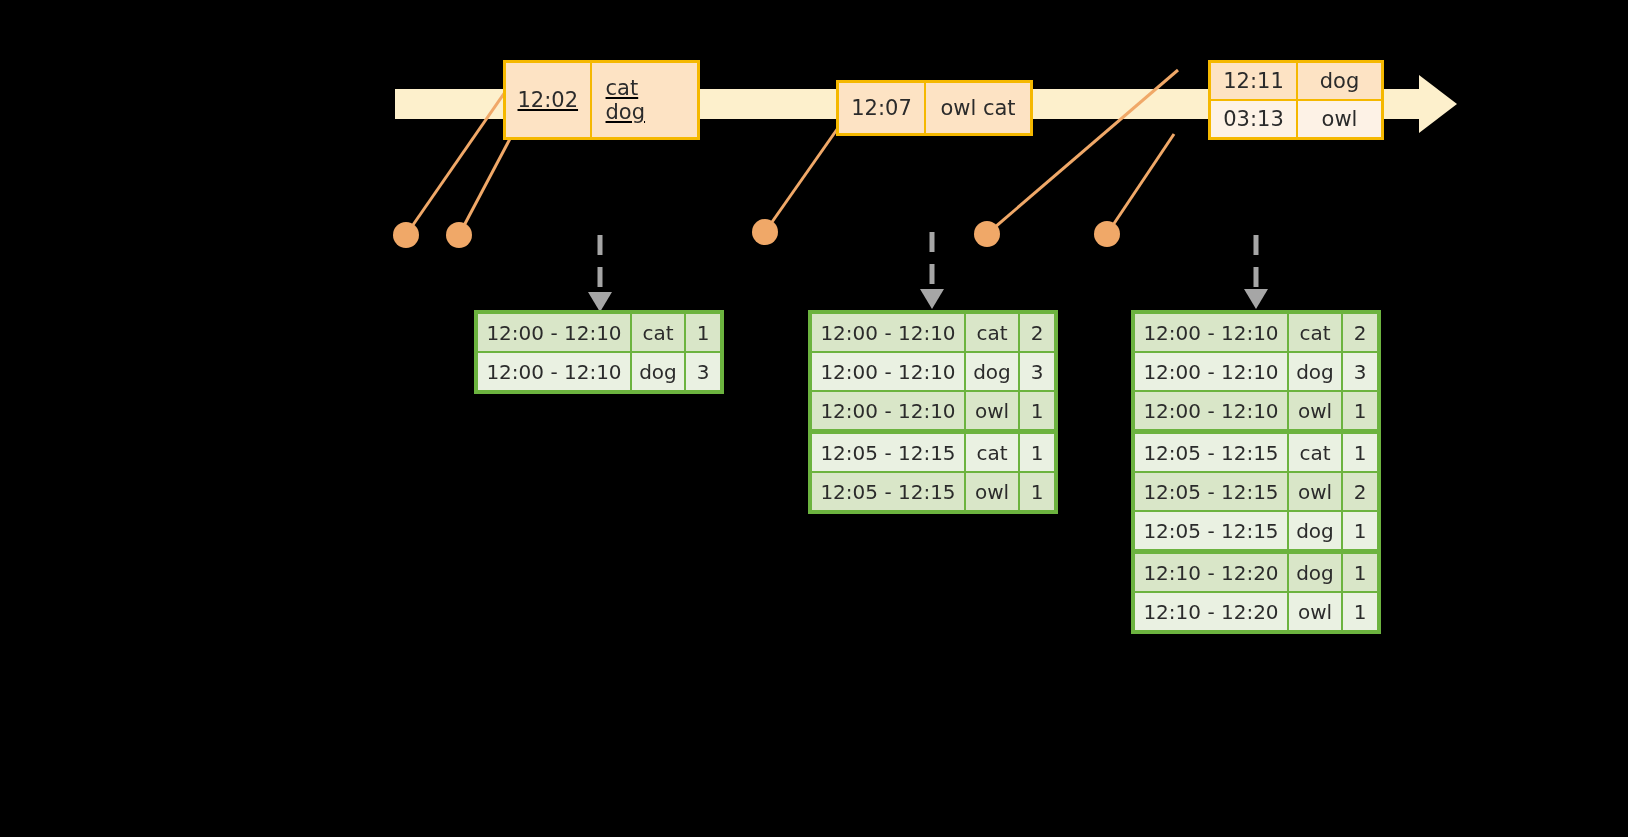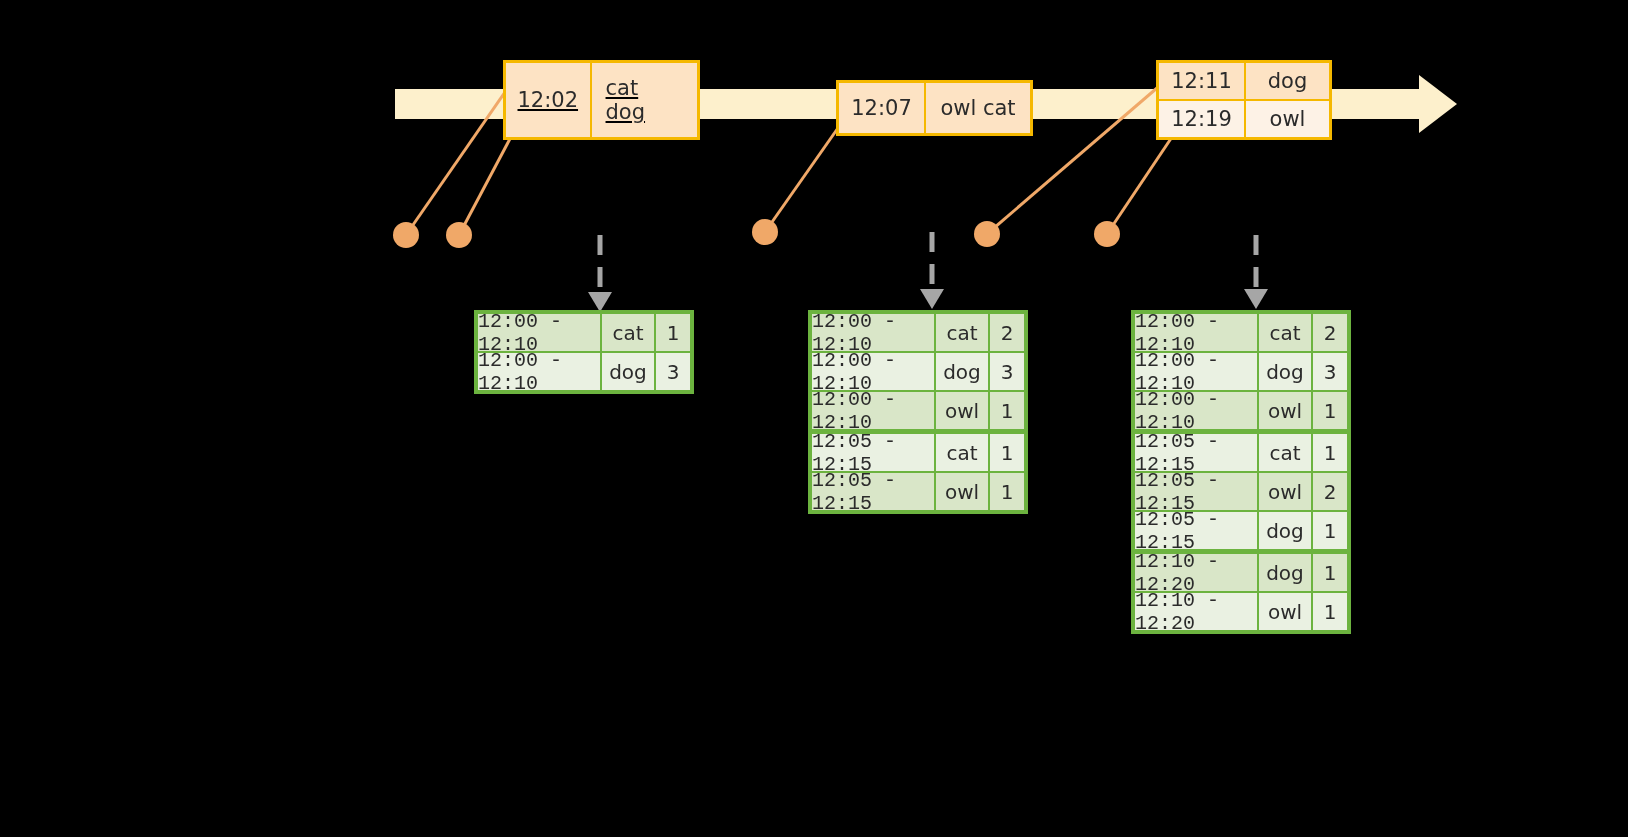--- a/index.html
+++ b/index.html
@@ -70,21 +70,21 @@
     align-items: center;
     justify-content: center;
     font-size: 21px;
     color: #2b2b2b;
     padding: 0 14px;
     box-sizing: border-box;
   }
 
   #event-box-1 { left: 503px; top: 60px;  width: 197px; height: 80px; text-decoration: underline; }
   #event-box-2 { left: 836px; top: 80px;  width: 197px; height: 56px; }
-  #event-box-3 { left: 1156px; top: 60px; width: 176px; height: 80px; }
+  #event-box-3 { left: 1208px; top: 60px; width: 176px; height: 80px; }
 
   
   #connectors {
     position: absolute;
     left: 0;
     top: 0;
     width: 1628px;
     height: 837px;
     z-index: 2;
     pointer-events: none;
@@ -107,21 +107,21 @@
   }
   .res-row.shade-a .res-cell { background: #d9e6c8; }
   .res-row.shade-b .res-cell { background: #eaf1e2; }
   .res-cell {
     display: flex;
     align-items: center;
     justify-content: center;
     font-size: 20px;
     color: #2b2b2b;
   }
-  .res-window { width: 122px; font-family: Liberation Mono, monospace; }
+  .res-window { width: 152px; }
   .res-key    { width: 52px; margin-left: 2px; }
   .res-count  { width: 34px; margin-left: 2px; }
 
   
   .res-row.group-start { margin-top: 3px; }
 
   #table-1 { left: 474px;  top: 310px; }
   #table-2 { left: 808px;  top: 310px; }
   #table-3 { left: 1131px; top: 310px; }
 </style>
@@ -144,21 +144,21 @@
     <div class="event-words">owl cat</div>
   </div>
 </div>
 
 <div class="event-box" id="event-box-3">
   <div class="event-row shade-a">
     <div class="event-time">12:11</div>
     <div class="event-words">dog</div>
   </div>
   <div class="event-row shade-b">
-    <div class="event-time">12:19</div>
+    <div class="event-time">03:13</div>
     <div class="event-words">owl</div>
   </div>
 </div>
 
 <svg id="connectors">
   <g>
     <line x1="406" y1="235" x2="519" y2="72" stroke="#f0a868" stroke-width="3"></line>
     <line x1="459" y1="235" x2="512" y2="135" stroke="#f0a868" stroke-width="3"></line>
     <line x1="765" y1="232" x2="845" y2="118" stroke="#f0a868" stroke-width="3"></line>
     <line x1="987" y1="234" x2="1178" y2="70" stroke="#f0a868" stroke-width="3"></line>

